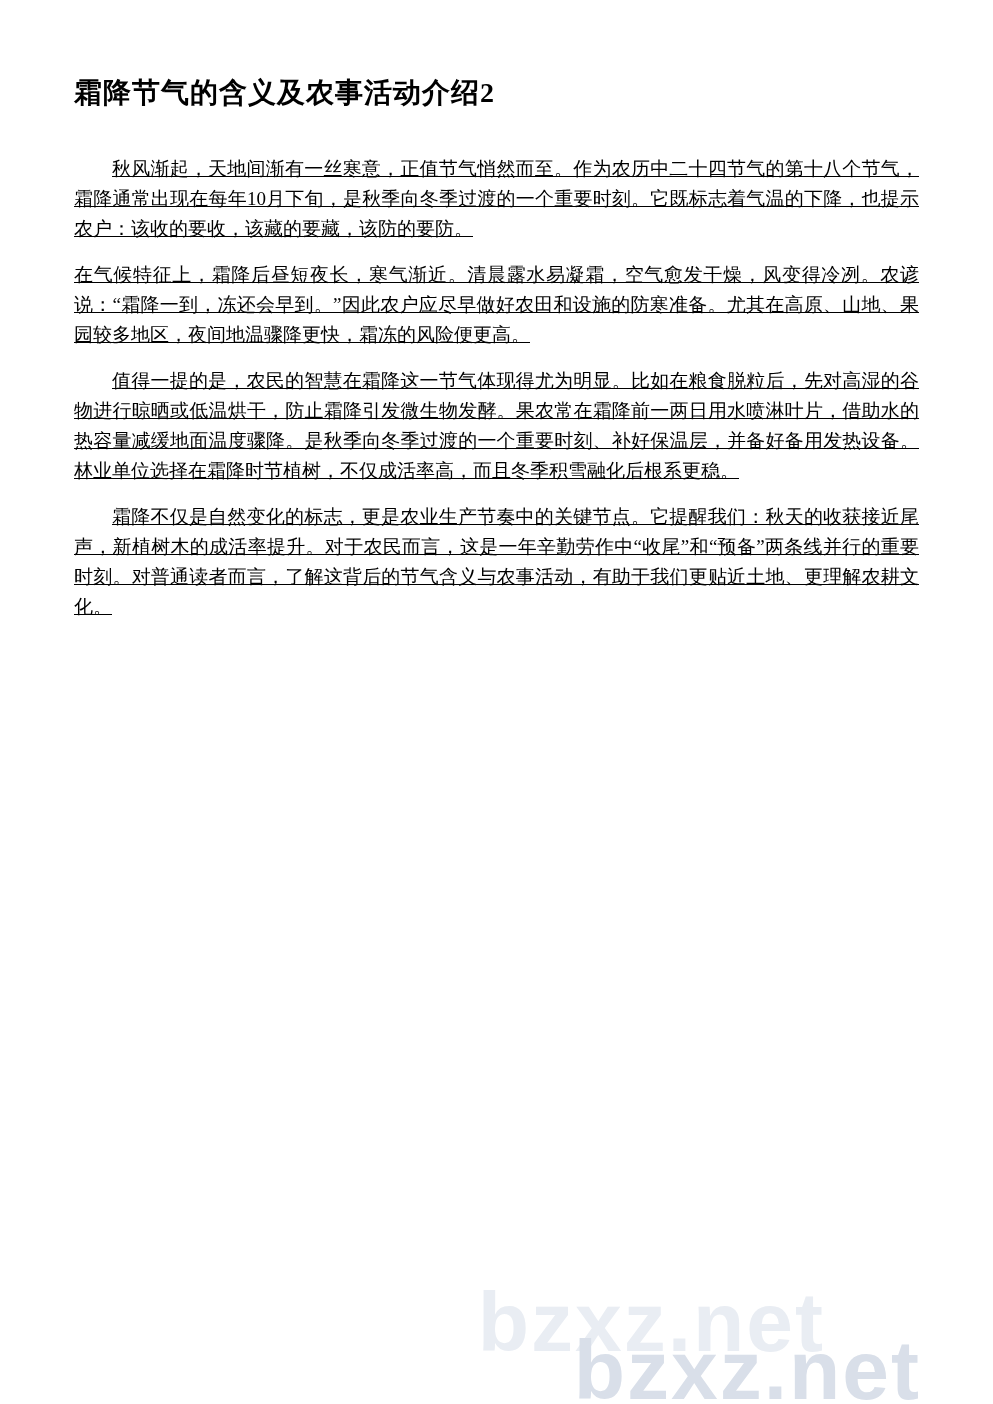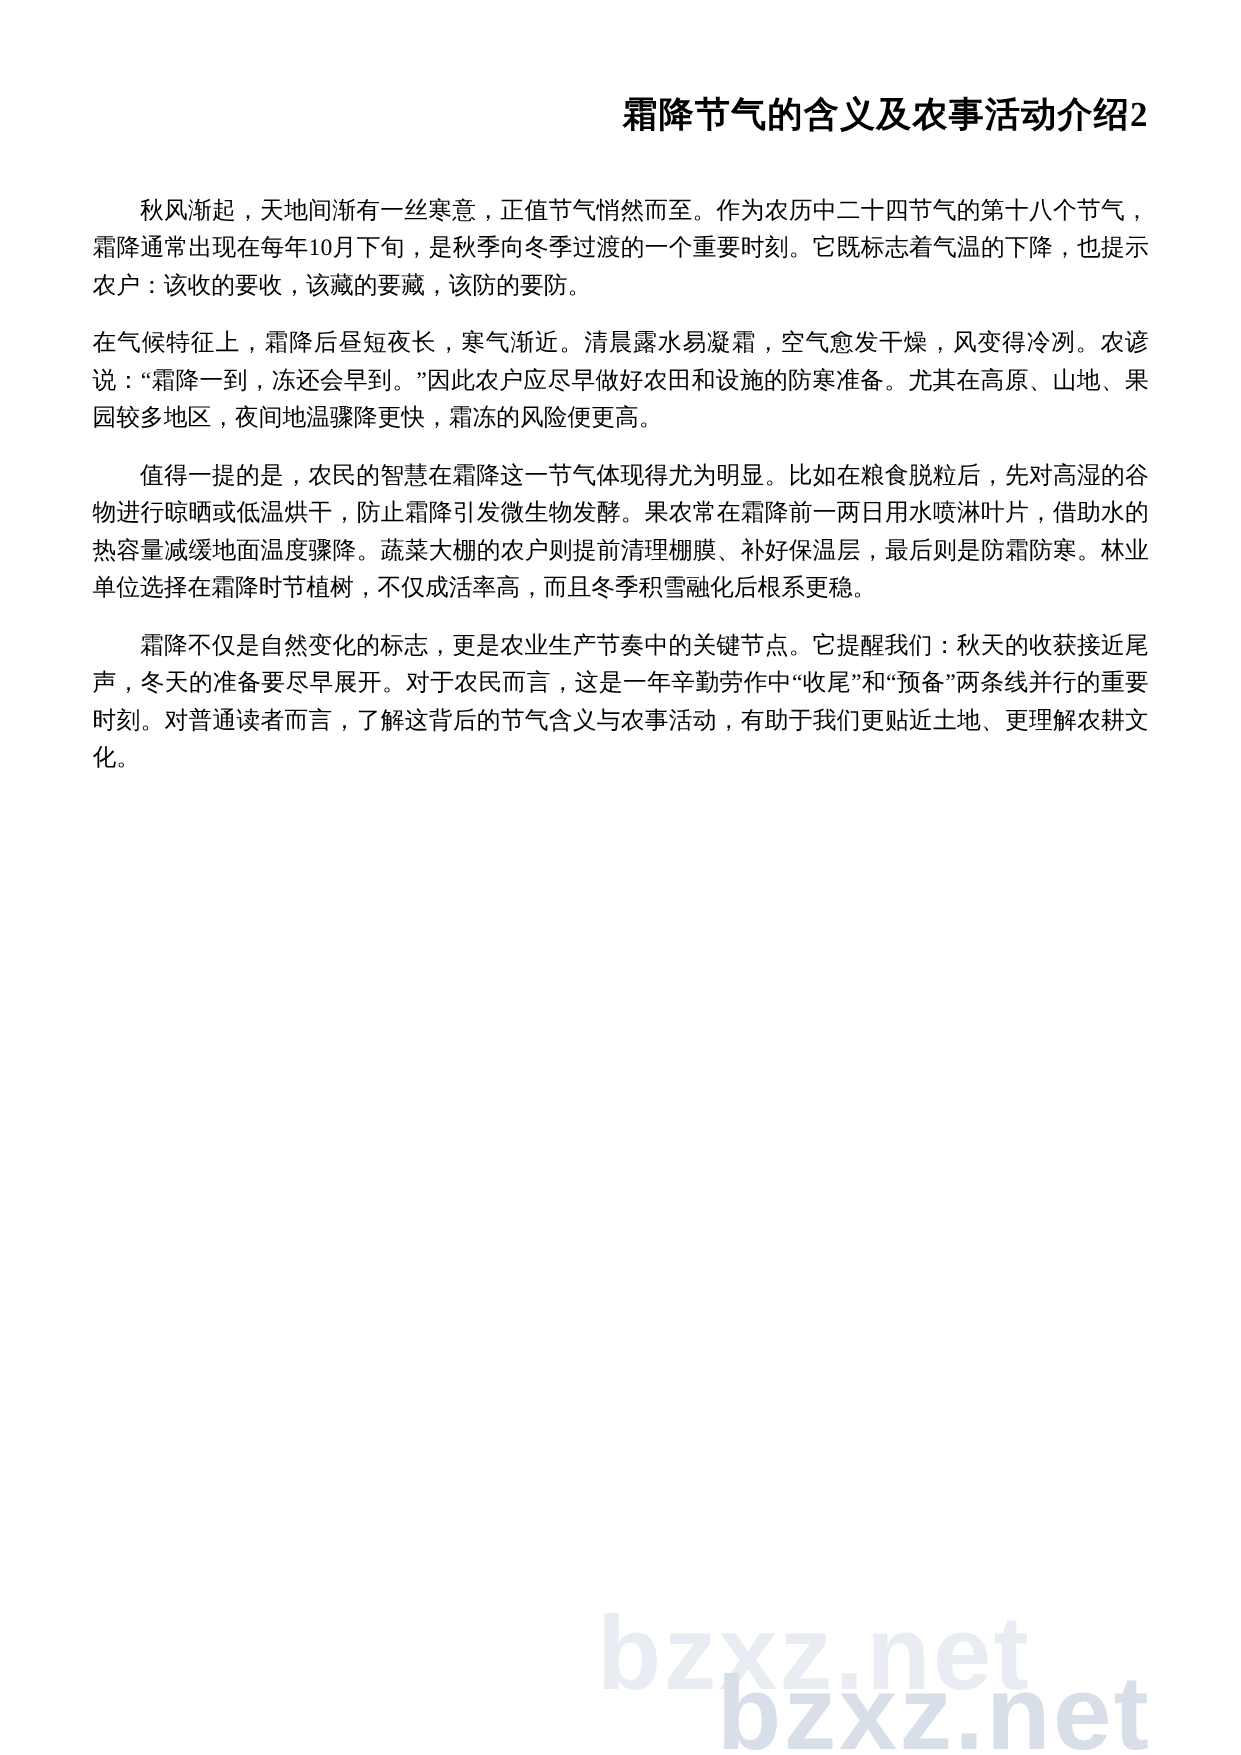--- a/index.html
+++ b/index.html
@@ -15,30 +15,31 @@
     font-family: "Liberation Serif", "DejaVu Serif", serif;
     color: #000000;
   }
   .page {
     position: relative;
     width: 100%;
     height: 100%;
   }
   .doc-title {
     margin: 76px 74px 44px 74px;
-    text-align: right;
+    text-align: left;
     font-size: 28px;
     font-weight: 700;
     letter-spacing: 1px;
     line-height: 1.2;
   }
   .body-text {
     position: relative;
     z-index: 1;
     margin: 0 74px;
+    text-decoration: underline;
   }
   .body-text p {
     margin: 0 0 16px 0;
     font-size: 19px;
     line-height: 30px;
     text-align: justify;
     text-justify: inter-ideograph;
     text-indent: 2em;
     word-break: break-all;
   }
@@ -73,17 +74,17 @@
 <div class="page">
 
   <div class="watermark watermark-secondary">bzxz.net</div>
   <div class="watermark watermark-main">bzxz.net</div>
 
   <h1 class="doc-title">霜降节气的含义及农事活动介绍2</h1>
 
   <div class="body-text">
     <p>秋风渐起，天地间渐有一丝寒意，正值节气悄然而至。作为农历中二十四节气的第十八个节气，霜降通常出现在每年10月下旬，是秋季向冬季过渡的一个重要时刻。它既标志着气温的下降，也提示农户：该收的要收，该藏的要藏，该防的要防。</p>
     <p class="no-indent">在气候特征上，霜降后昼短夜长，寒气渐近。清晨露水易凝霜，空气愈发干燥，风变得冷冽。农谚说：“霜降一到，冻还会早到。”因此农户应尽早做好农田和设施的防寒准备。尤其在高原、山地、果园较多地区，夜间地温骤降更快，霜冻的风险便更高。</p>
-    <p>值得一提的是，农民的智慧在霜降这一节气体现得尤为明显。比如在粮食脱粒后，先对高湿的谷物进行晾晒或低温烘干，防止霜降引发微生物发酵。果农常在霜降前一两日用水喷淋叶片，借助水的热容量减缓地面温度骤降。蔬菜大棚的农户则提前清理棚膜、补好保温层，最后则是防霜防寒。林业单位选择在霜降时节植树，不仅成活率高，而且冬季积雪融化后根系更稳。</p>
-    <p>霜降不仅是自然变化的标志，更是农业生产节奏中的关键节点。它提醒我们：秋天的收获接近尾声，冬天的准备要尽早展开。对于农民而言，这是一年辛勤劳作中“收尾”和“预备”两条线并行的重要时刻。对普通读者而言，了解这背后的节气含义与农事活动，有助于我们更贴近土地、更理解农耕文化。</p>
+    <p>值得一提的是，农民的智慧在霜降这一节气体现得尤为明显。比如在粮食脱粒后，先对高湿的谷物进行晾晒或低温烘干，防止霜降引发微生物发酵。果农常在霜降前一两日用水喷淋叶片，借助水的热容量减缓地面温度骤降。是秋季向冬季过渡的一个重要时刻、补好保温层，并备好备用发热设备。林业单位选择在霜降时节植树，不仅成活率高，而且冬季积雪融化后根系更稳。</p>
+    <p>霜降不仅是自然变化的标志，更是农业生产节奏中的关键节点。它提醒我们：秋天的收获接近尾声，新植树木的成活率提升。对于农民而言，这是一年辛勤劳作中“收尾”和“预备”两条线并行的重要时刻。对普通读者而言，了解这背后的节气含义与农事活动，有助于我们更贴近土地、更理解农耕文化。</p>
   </div>
 
 </div>
 
 </body></html>

